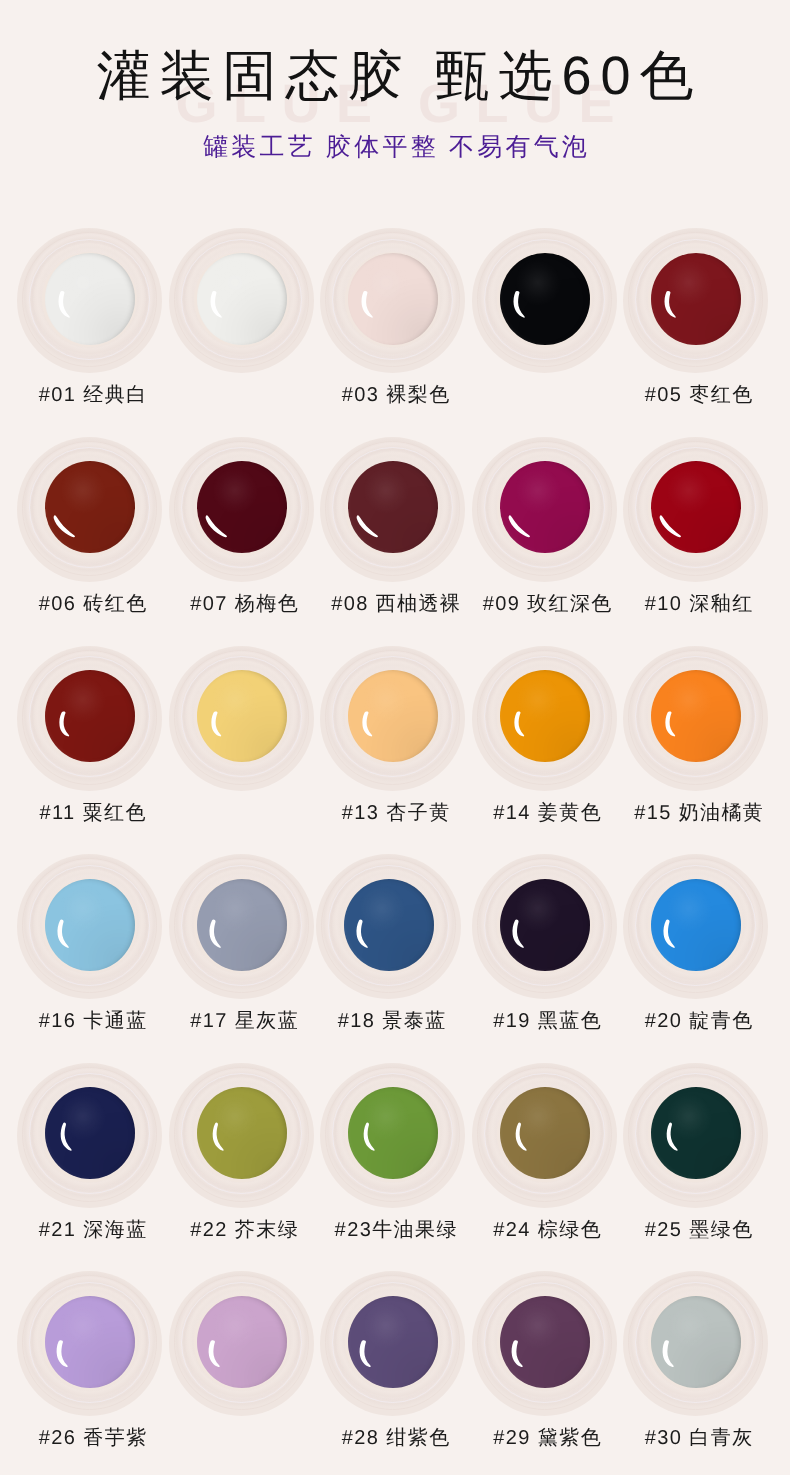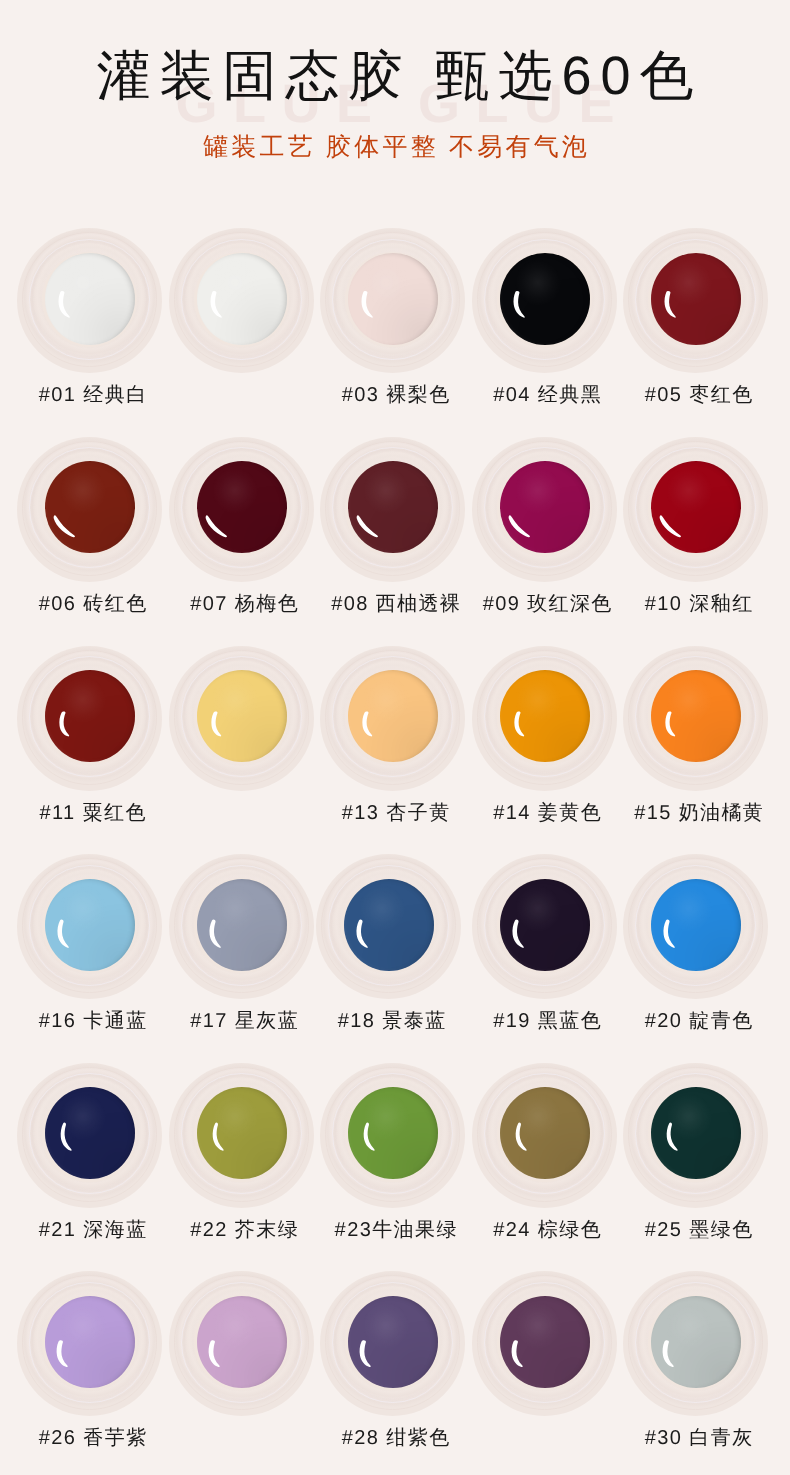--- a/index.html
+++ b/index.html
@@ -1,21 +1,21 @@
 <!DOCTYPE html>
 <html><head>
 <meta charset="utf-8">
 <title>colour chart</title>
 <style>
 html,body{margin:0;padding:0;}
 body{width:790px;height:1475px;background:#F7F1EE;font-family:"Liberation Sans",sans-serif;overflow:hidden;-webkit-font-smoothing:antialiased;text-rendering:geometricPrecision;}
 .page{position:relative;width:790px;height:1475px;overflow:hidden;}
 .wm{position:absolute;left:0;top:77px;width:790px;text-align:center;font-size:54px;font-weight:900;letter-spacing:15.5px;text-indent:15.5px;color:#F0E4E1;line-height:1;}
 .title{position:absolute;left:0;top:47px;width:790px;text-align:center;font-size:54px;letter-spacing:9px;text-indent:9px;color:#131313;line-height:1.1;}
-.subtitle{position:absolute;left:0;top:133.5px;width:790px;text-align:center;font-size:25px;letter-spacing:3.2px;text-indent:3.2px;color:#c2410c;line-height:1.1;}
+.subtitle{position:absolute;left:0;top:133.5px;width:790px;text-align:center;font-size:25px;letter-spacing:3.2px;text-indent:3.2px;color:#4c1d95;line-height:1.1;}
 .cell{position:absolute;width:145px;height:180px;}
 .jar{position:relative;width:145px;height:145px;}
 .rim{position:absolute;left:0;top:0;width:145px;height:145px;border-radius:50%;
  background:radial-gradient(circle closest-side at 50% 47%,
   #F2E8E4 0%,
   #F1E7E3 66%,
   #EFE5E0 72%,
   #F1E7E2 77%,
   #EDE2DD 84%,
   #F1E7E3 90%,
@@ -103,21 +103,20 @@
     <div class="ring ring-b"></div>
     <div class="ring ring-c"></div>
     <div class="well"></div>
     <div class="pool" style="background: rgb(8, 9, 12);">
      <div class="shade"></div>
      <svg class="gloss" viewBox="0 0 89 89">
               <path d="M15.2 37.6 C13.6 41.2 13.0 45.8 13.6 50.2 C14.4 55.8 17.8 60.8 23.2 62.8 C24.6 63.3 25.0 62.4 23.9 61.3 C19.9 57.2 17.9 52.3 17.9 47.8 C17.9 44.0 18.6 40.6 19.2 38.6 C19.8 36.8 16.3 35.6 15.2 37.6 Z" fill="#ffffff"></path>
             </svg>
     </div>
    </div>
-   <div class="label">#04 经典黑</div>
   </div>
   <div class="cell" style="left:623px;top:228.3px">
    <div class="jar">
     <div class="rim"></div>
     <div class="ring ring-a"></div>
     <div class="ring ring-b2"></div>
     <div class="ring ring-b"></div>
     <div class="ring ring-c"></div>
     <div class="well"></div>
     <div class="pool" style="background: rgb(125, 22, 29);">
@@ -526,20 +525,21 @@
     <div class="ring ring-b"></div>
     <div class="ring ring-c"></div>
     <div class="well"></div>
     <div class="pool" style="background: rgb(96, 58, 90);">
      <div class="shade"></div>
      <svg class="gloss" viewBox="0 0 89 89">
               <path d="M13.4 44.0 C11.5 48.2 11.0 53.4 11.9 58.0 C13.0 63.4 16.4 67.6 21.2 69.2 C22.6 69.6 23.0 68.7 21.9 67.6 C18.0 63.8 16.1 58.8 16.2 54.2 C16.3 50.3 17.0 46.8 17.7 44.8 C18.4 42.8 14.6 41.6 13.4 44.0 Z" fill="#ffffff"></path>
             </svg>
     </div>
    </div>
+   <div class="label">#29 黛紫色</div>
   </div>
   <div class="cell" style="left:623px;top:1271.3px">
    <div class="jar">
     <div class="rim"></div>
     <div class="ring ring-a"></div>
     <div class="ring ring-b2"></div>
     <div class="ring ring-b"></div>
     <div class="ring ring-c"></div>
     <div class="well"></div>
     <div class="pool" style="background: rgb(186, 194, 192);">

